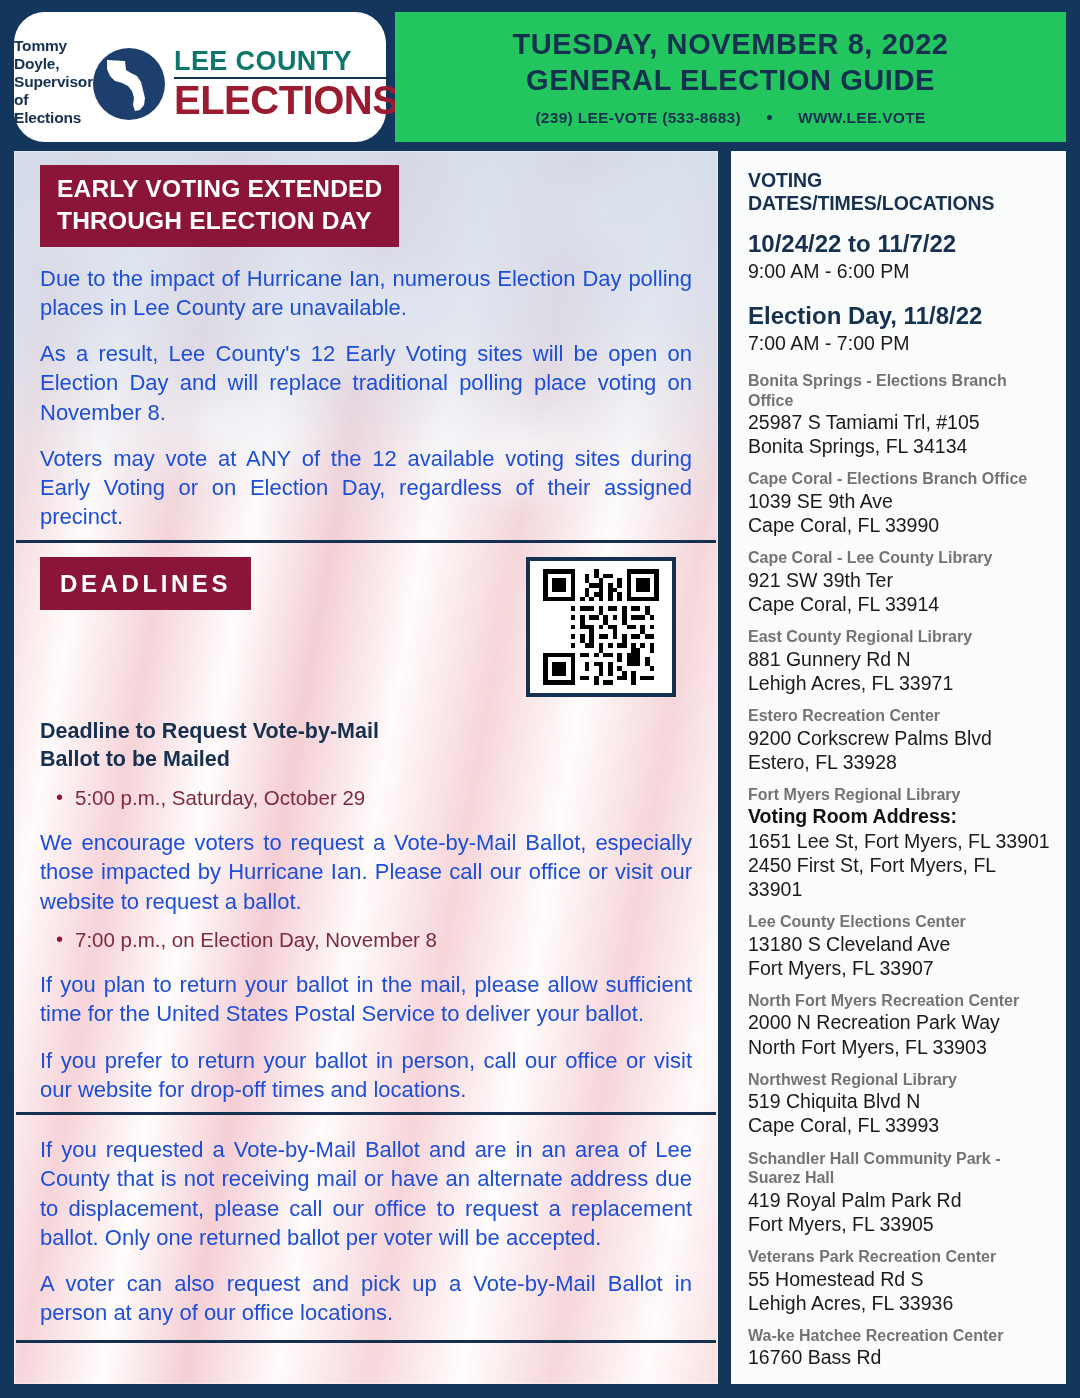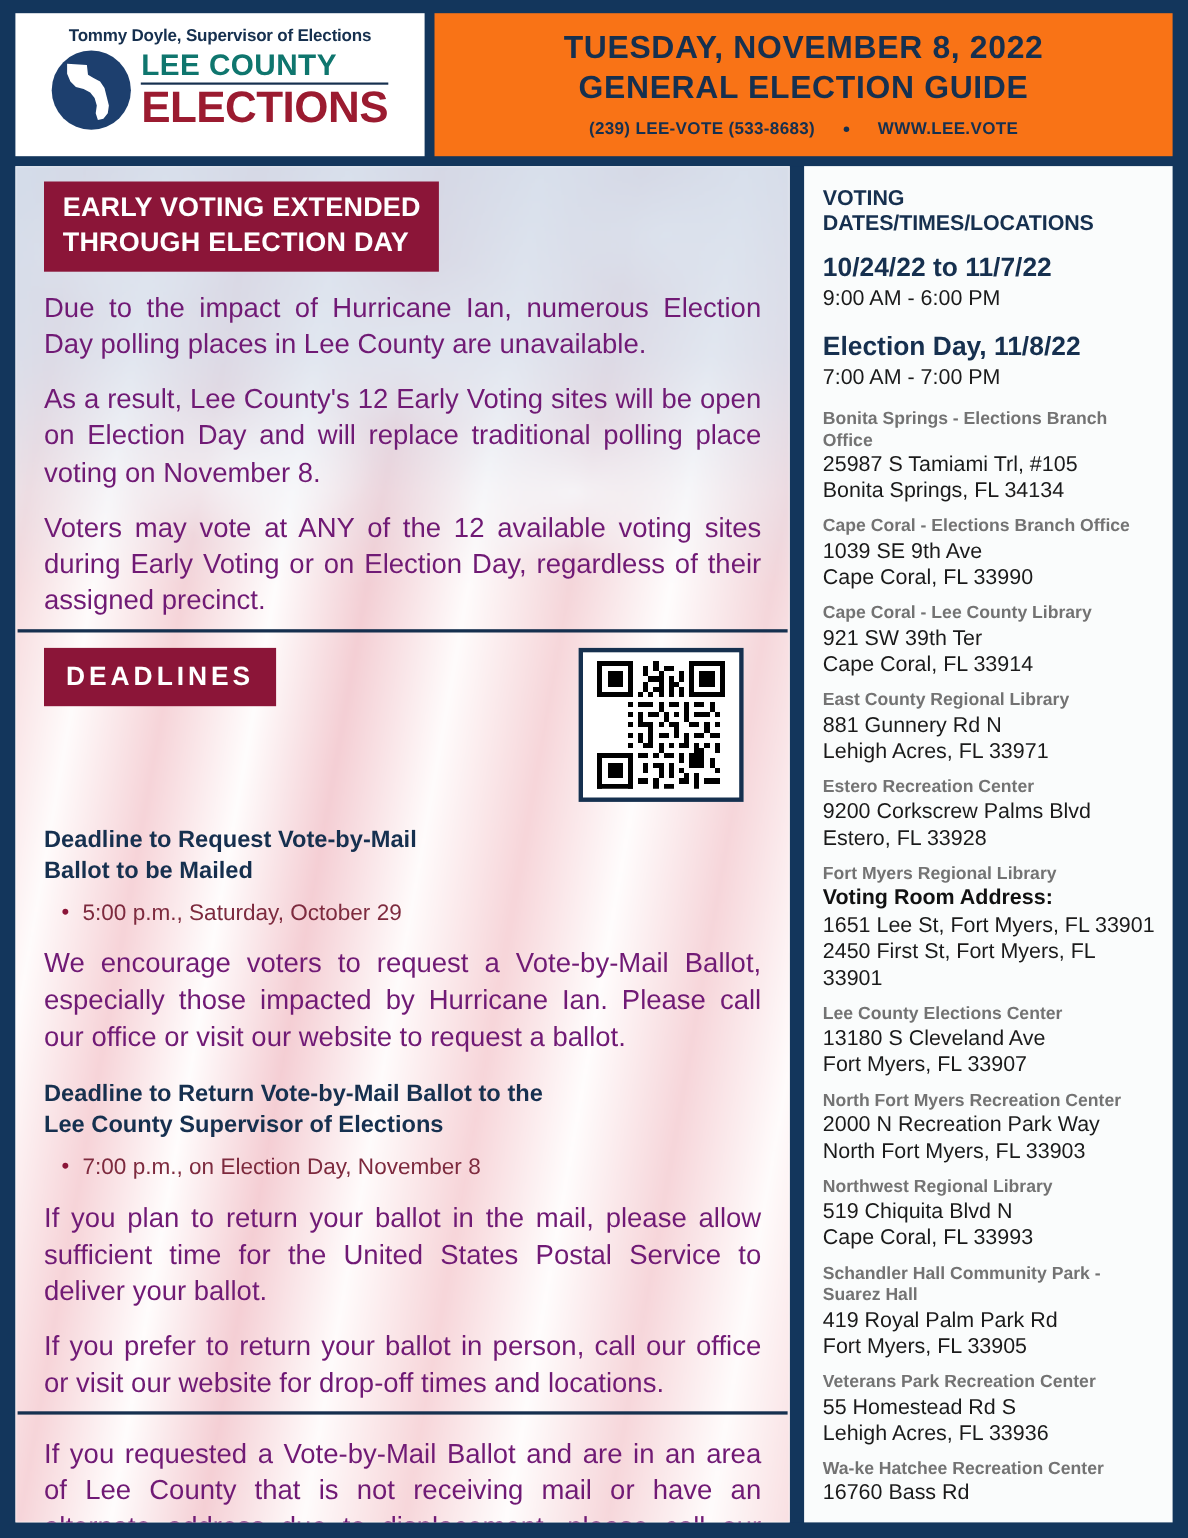--- a/index.html
+++ b/index.html
@@ -27,24 +27,25 @@
     display: flex;
     gap: 9px;
     height: 130px;
     flex: 0 0 auto;
   }
 
   .header-logo-box {
     width: 372px;
     background: #ffffff;
     display: flex;
-    flex-direction: column;
+    flex-direction: row;
     align-items: center;
     justify-content: flex-start;
     padding-top: 12px;
+    border-radius: 31px;
   }
 
   .supervisor-line {
     font-size: 15.5px;
     font-weight: bold;
     color: #16304f;
     letter-spacing: -0.2px;
     margin-bottom: 2px;
   }
 
@@ -81,21 +82,21 @@
   .logo-elections {
     font-size: 40px;
     font-weight: bold;
     color: #9B1B30;
     letter-spacing: -0.5px;
     margin-top: 1px;
   }
 
   .header-title-box {
     flex: 1;
-    background: #f97316;
+    background: #22c55e;
     display: flex;
     flex-direction: column;
     align-items: center;
     justify-content: center;
     padding: 6px 10px;
   }
   .title-line {
     font-size: 29px;
     font-weight: bold;
     color: #16304f;
@@ -208,22 +209,22 @@
     padding: 8px 16px 9px 17px;
     letter-spacing: 0.2px;
   }
   .badge.deadlines {
     font-size: 24px;
     letter-spacing: 3.6px;
     padding: 11px 20px 11px 20px;
   }
 
   .para {
-    font-size: 25px;
-    color: #701a75;
+    font-size: 22px;
+    color: #1d4ed8;
     line-height: 1.33;
     text-align: justify;
     margin-top: 17px;
   }
 
   .subhead {
     font-size: 21.5px;
     font-weight: bold;
     color: #16304f;
     line-height: 1.33;
@@ -482,24 +483,20 @@
           <div class="subhead">
             <div>Deadline to Request Vote-by-Mail</div>
             <div>Ballot to be Mailed</div>
           </div>
           <div class="bullet-row">
             <span class="bullet-dot">•</span>
             <span class="bullet-text">5:00 p.m., Saturday, October 29</span>
           </div>
           <div class="para">We encourage voters to request a Vote-by-Mail Ballot, especially those impacted by Hurricane Ian. Please call our office or visit our website to request a ballot.</div>
 
-          <div class="subhead">
-            <div>Deadline to Return Vote-by-Mail Ballot to the</div>
-            <div>Lee County Supervisor of Elections</div>
-          </div>
           <div class="bullet-row">
             <span class="bullet-dot">•</span>
             <span class="bullet-text">7:00 p.m., on Election Day, November 8</span>
           </div>
           <div class="para">If you plan to return your ballot in the mail, please allow sufficient time for the United States Postal Service to deliver your ballot.</div>
           <div class="para">If you prefer to return your ballot in person, call our office or visit our website for drop-off times and locations.</div>
         </div>
 
         <div class="divider-h"></div>
 

